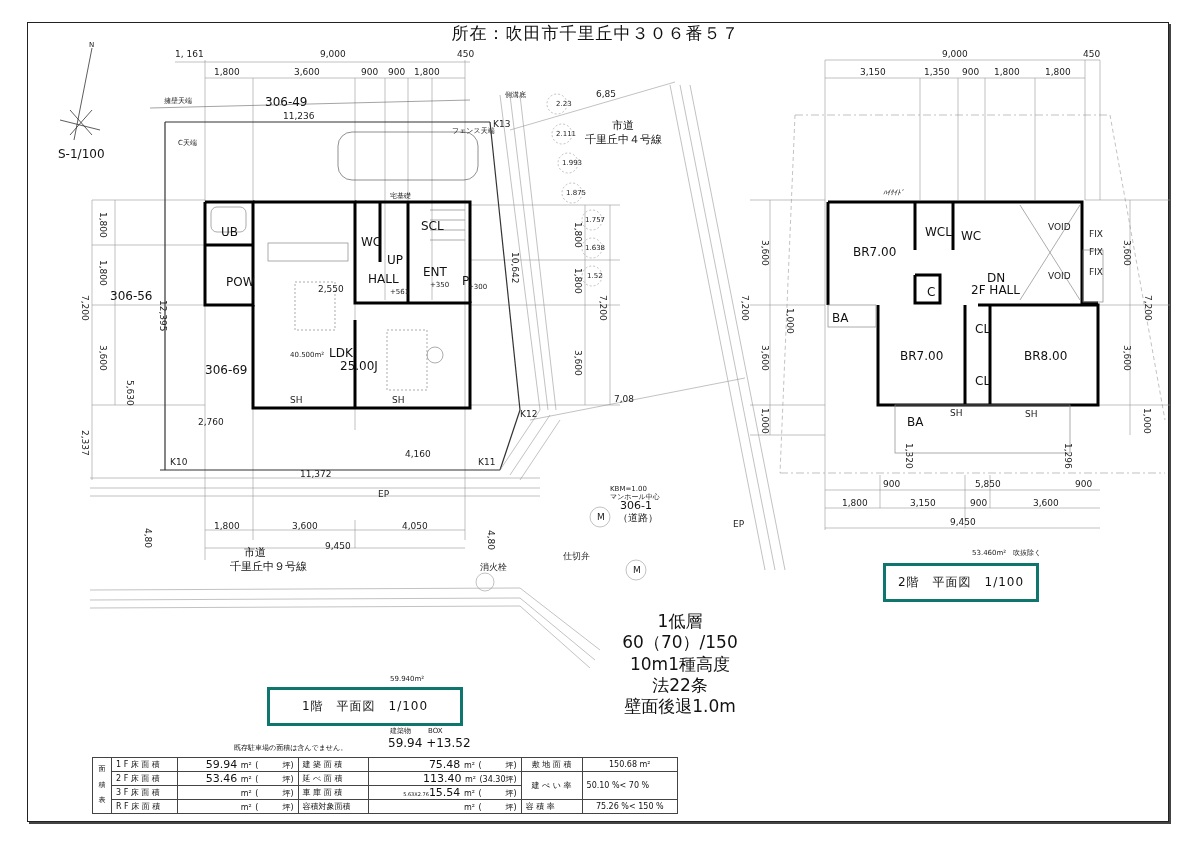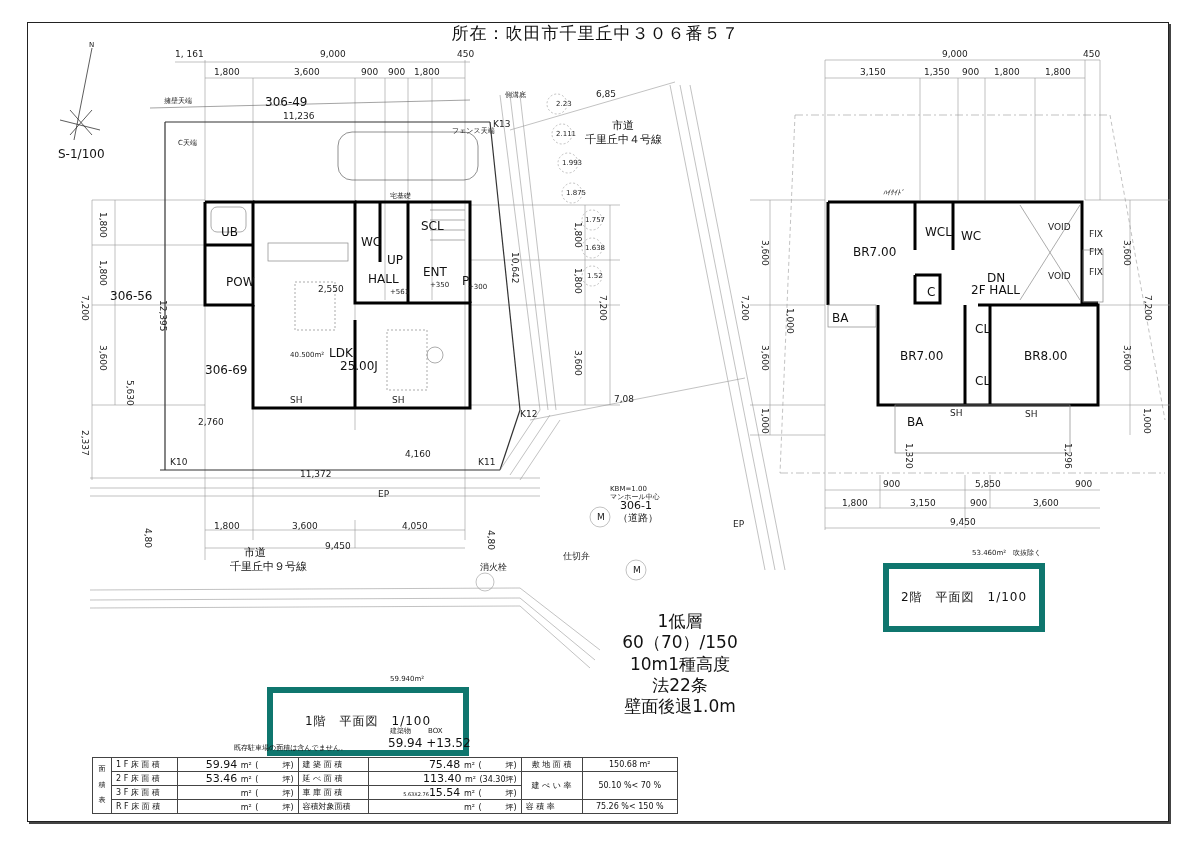--- a/index.html
+++ b/index.html
@@ -5,21 +5,21 @@
   html,body{margin:0;padding:0;background:#fff;}
   body{width:1191px;height:842px;position:relative;overflow:hidden;font-family:"DejaVu Sans",sans-serif;color:#111;}
   .sheet{position:absolute;left:27px;top:22px;width:1140px;height:798px;border:1.5px solid #222;box-shadow:2px 2px 0 #444;}
   .title{position:absolute;left:0;top:22px;width:1191px;text-align:center;font-size:17px;letter-spacing:1px;}
   svg{position:absolute;left:0;top:0;}
   .lbl{position:absolute;white-space:nowrap;line-height:1;}
   .room{font-size:12px;}
   .dim{font-size:9px;color:#222;}
   .tiny{font-size:7px;color:#222;}
   .big{font-size:17px;position:absolute;text-align:center;line-height:1.25;}
-  .caption{position:absolute;border:6px solid #0f766e;font-size:12px;text-align:center;padding:20px 0;letter-spacing:1px;}
+  .caption{position:absolute;border:3px solid #0f766e;font-size:12px;text-align:center;padding:8px 0;letter-spacing:1px;}
   table.area{position:absolute;left:92px;top:757px;width:586px;border-collapse:collapse;font-size:8px;}
   table.area td{border:1px solid #444;height:13px;padding:0 4px;white-space:nowrap;}
   table.area td.num{font-size:11px;text-align:right;}
   .vert{writing-mode:vertical-rl;}
 </style>
 </head>
 <body>
 
 <div class="sheet"></div>
 <div class="title">所在：吹田市千里丘中３０６番５７</div>
@@ -339,21 +339,21 @@
     <td class="num"><span>75.48</span> <span style="font-size:8px">m²</span> <span style="font-size:8px">(　　　坪)</span></td>
     <td style="text-align:center">敷 地 面 積</td>
     <td style="text-align:center"><span>150.68</span> <span>m²</span></td>
   </tr>
   <tr>
     <td>2 F 床 面 積</td>
     <td class="num"><span>53.46</span> <span style="font-size:8px">m²</span> <span style="font-size:8px">(　　　坪)</span></td>
     <td>延 べ 面 積</td>
     <td class="num"><span>113.40</span> <span style="font-size:8px">m²</span> <span style="font-size:8px">(34.30坪)</span></td>
     <td rowspan="2" style="text-align:center">建 ぺ い 率</td>
-    <td rowspan="2" style="text-align:center"><span>50.10</span> <span>%&lt;</span> <span>70</span> <span>%</span></td>
+    <td rowspan="2" style="text-align:left"><span>50.10</span> <span>%&lt;</span> <span>70</span> <span>%</span></td>
   </tr>
   <tr>
     <td>3 F 床 面 積</td>
     <td class="num"><span></span> <span style="font-size:8px">m²</span> <span style="font-size:8px">(　　　坪)</span></td>
     <td>車 庫 面 積</td>
     <td class="num"><span style="font-size:5px">5.63X2.76</span><span>15.54</span> <span style="font-size:8px">m²</span> <span style="font-size:8px">(　　　坪)</span></td>
   </tr>
   <tr>
     <td>R F 床 面 積</td>
     <td class="num"><span></span> <span style="font-size:8px">m²</span> <span style="font-size:8px">(　　　坪)</span></td>

